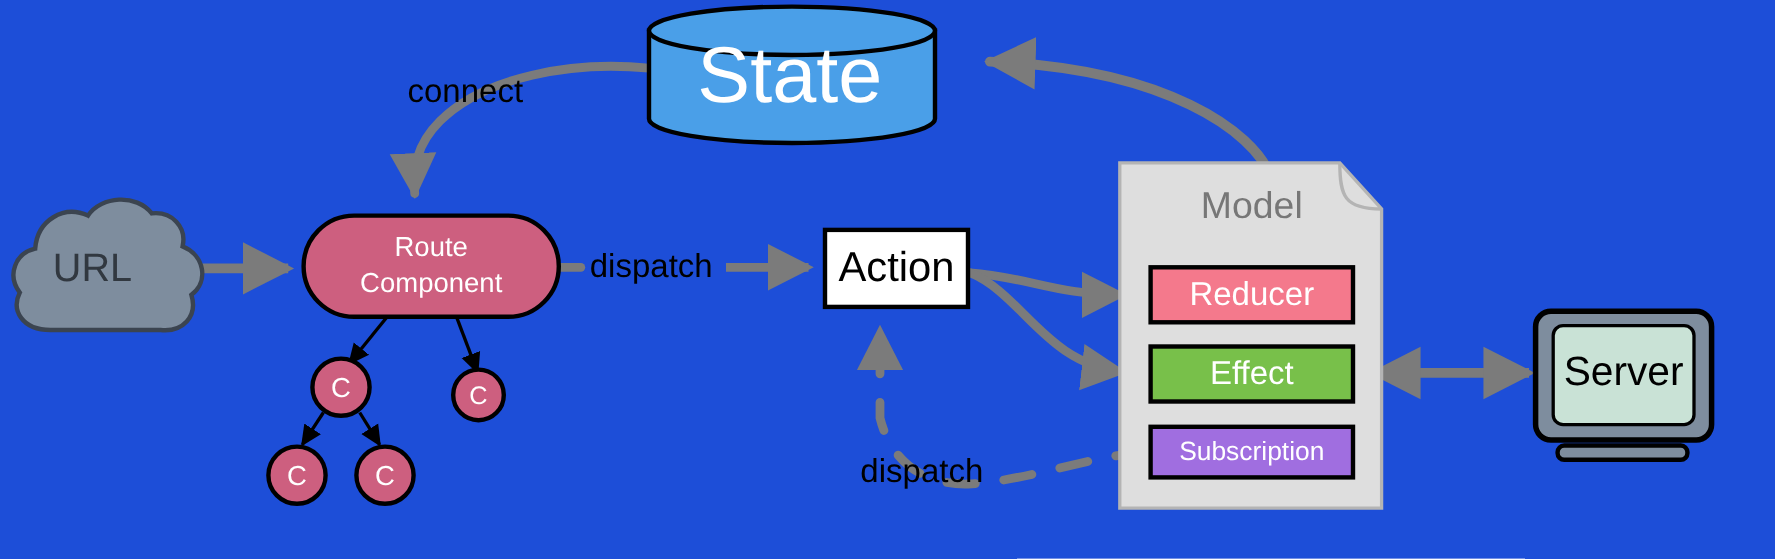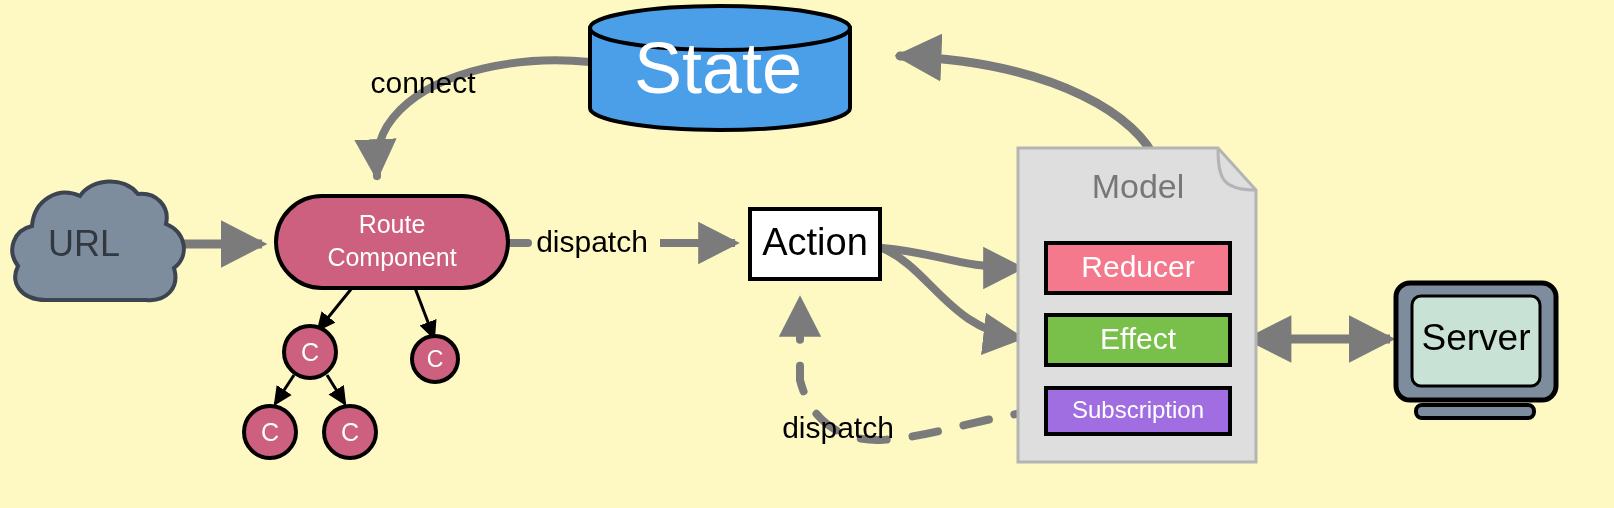--- a/index.html
+++ b/index.html
@@ -7,21 +7,21 @@
     padding: 0;
     background: #ffffff;
   }
   body {
     font-family: "Liberation Sans", sans-serif;
   }
   #diagram-root {
     position: relative;
     width: 1614px;
     height: 508px;
-    background: #fef9c3;
+    background: #1d4ed8;
     overflow: hidden;
   }
   #diagram-svg {
     position: absolute;
     top: 0;
     left: 0;
     width: 1614px;
     height: 508px;
   }
   .node-label {

